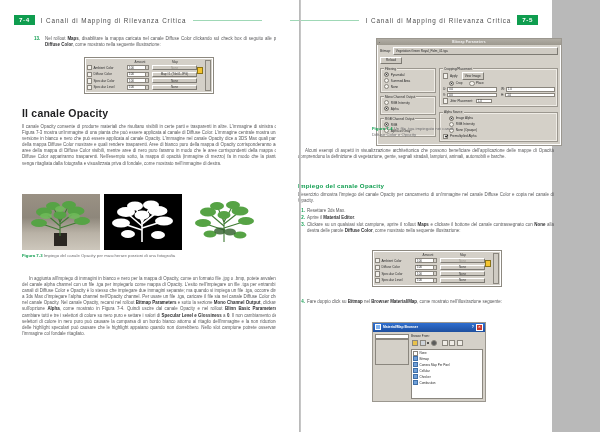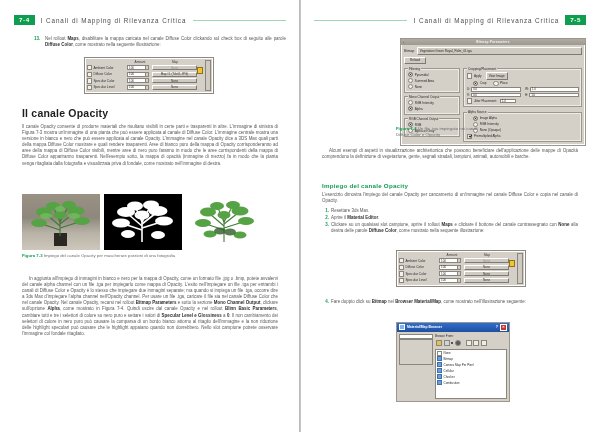--- a/index.html
+++ b/index.html
@@ -2,21 +2,21 @@
 <html><head>
 <meta charset="utf-8">
 <style>
   html,body{margin:0;padding:0;}
   body{
     width:600px;height:432px;
     background:#b9b9b9;
     font-family:"Liberation Sans", sans-serif;
     overflow:hidden;
   }
-  .spread{position:relative;width:600px;height:432px;display:flex;}
+  .spread{position:relative;width:552px;height:432px;display:flex;}
   .page{position:relative;background:#ffffff;height:432px;}
   .page.left{width:300px;}
   .page.right{width:300px;}
   .gutter{position:absolute;left:299px;top:0;width:2px;height:432px;
           background:linear-gradient(to right,#d6d6d6,#9d9d9d,#efefef);}
 
   
   .rh{position:absolute;top:14px;height:12px;display:flex;align-items:center;}
   .rh.l{left:14px;right:14px;}
   .rh.r{left:14px;right:14px;justify-content:flex-end;}

